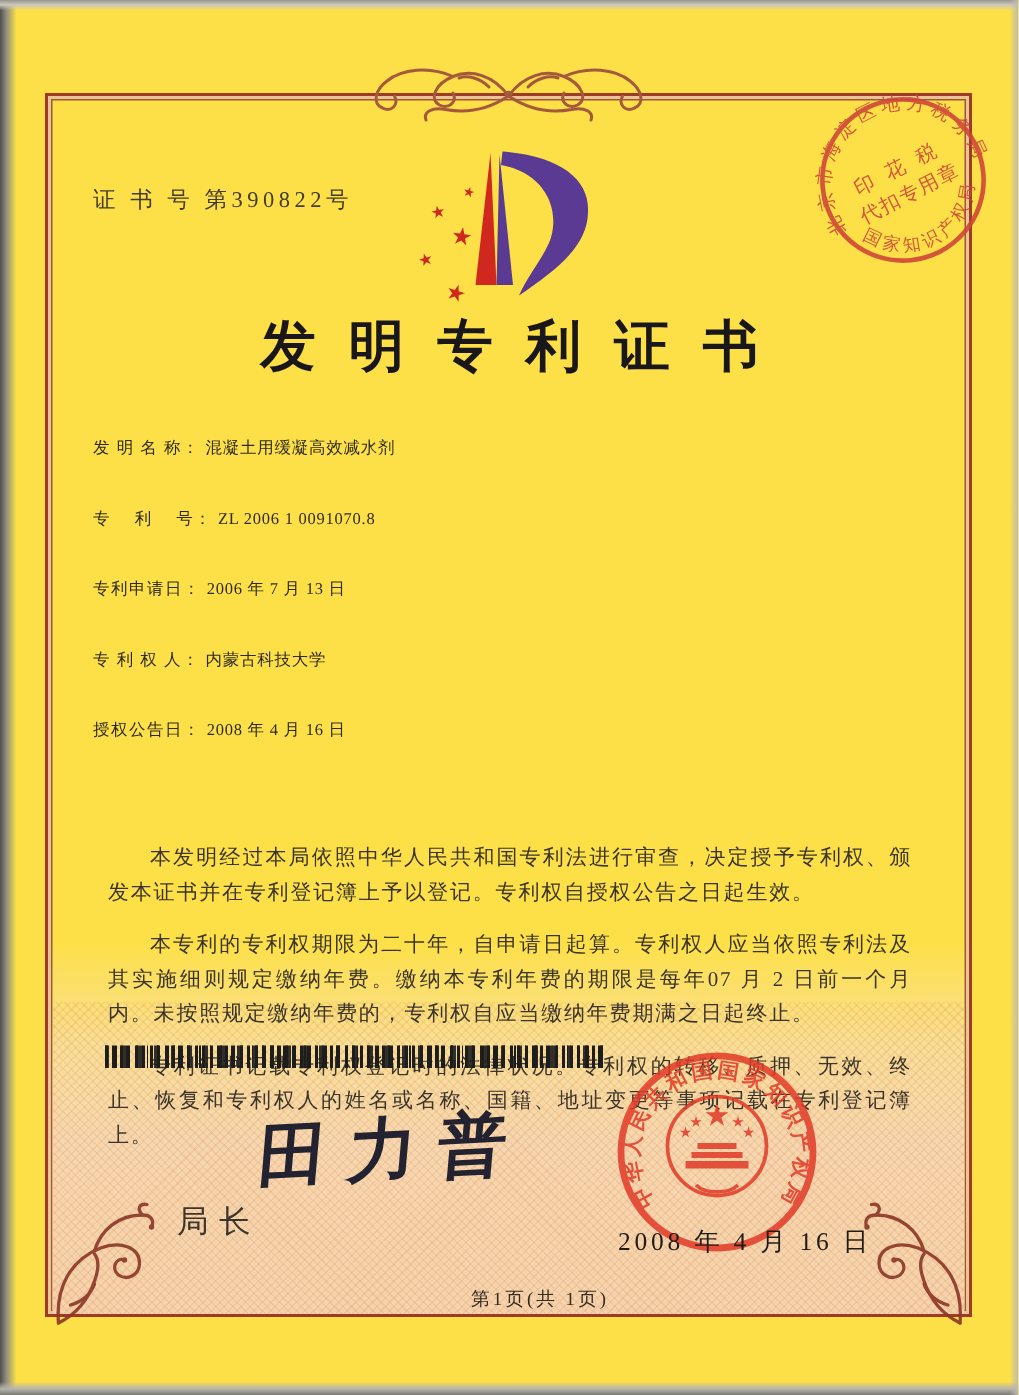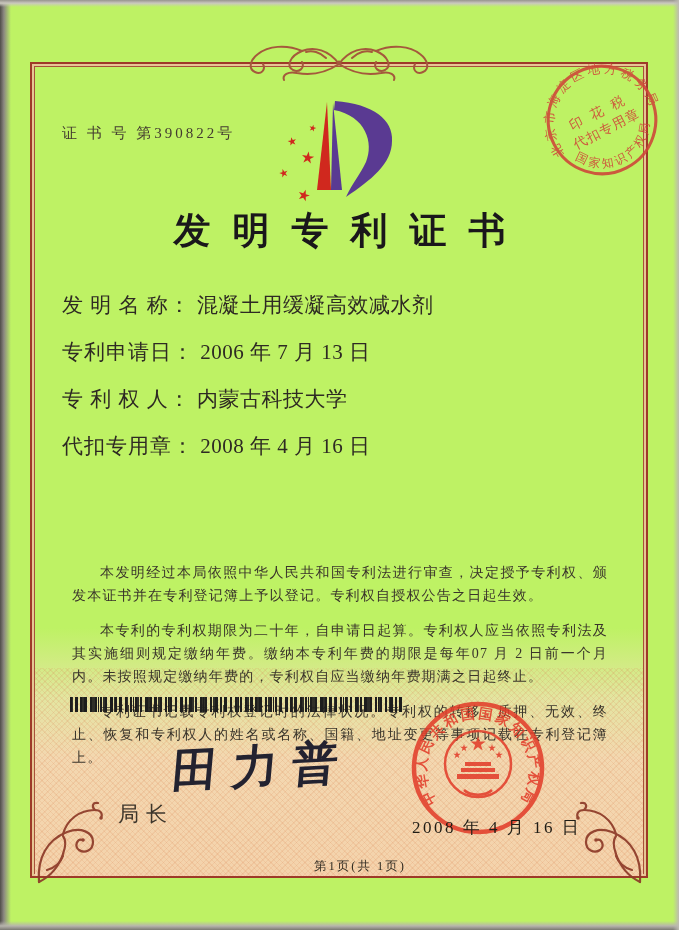--- a/index.html
+++ b/index.html
@@ -1,16 +1,16 @@
 <!DOCTYPE html>
 <html><head>
 <meta charset="utf-8">
 <style>
   html,body{margin:0;padding:0;background:#e9e7e1;}
-  #page{position:relative;width:679px;height:930px;background:#bef264;overflow:hidden;
+  #page{position:relative;width:679px;height:930px;background:#fde047;overflow:hidden;
         font-family:"Liberation Serif","DejaVu Serif",serif;color:#2f2b24;}
   
   .edge{position:absolute;pointer-events:none;}
   .edge-left{left:0;top:0;bottom:0;width:11px;background:linear-gradient(90deg,#504e49 0%,#8b8881 35%,rgba(247,244,234,0) 100%);}
   .edge-top{left:0;top:0;right:0;height:7px;background:linear-gradient(180deg,#96948d 0%,#cac7be 45%,rgba(247,244,234,0) 100%);}
   .edge-bottom{left:0;bottom:0;right:0;height:9px;background:linear-gradient(0deg,#7a7872 0%,#b7b4ac 45%,rgba(247,244,234,0) 100%);}
   .edge-right{top:0;bottom:0;right:0;width:6px;background:linear-gradient(270deg,#bdbab2,rgba(247,244,234,0));}
   
   .frame{position:absolute;left:30px;top:62px;width:618px;height:816px;box-sizing:border-box;
          border:2px solid #9d3a28;
@@ -20,21 +20,21 @@
     background:linear-gradient(to bottom,rgba(247,226,200,0) 0,rgba(247,222,193,.65) 70px,rgba(246,214,180,.95) 130px,rgba(245,210,173,.98) 100%);}
   .peach::after{content:"";position:absolute;inset:40px 0 0 0;
     background:
       repeating-linear-gradient(45deg,rgba(219,134,84,.16) 0 1px,transparent 1px 4px),
       repeating-linear-gradient(-45deg,rgba(219,134,84,.16) 0 1px,transparent 1px 4px);}
   .cert-no{position:absolute;left:62px;top:124px;font-size:15px;letter-spacing:3px;color:#433b30;}
   .logo{position:absolute;left:274px;top:98px;width:140px;height:110px;}
   .title{position:absolute;left:0;right:0;top:206px;text-align:center;font-size:37px;font-weight:700;
          letter-spacing:22px;text-indent:22px;color:#1a171b;}
   .fields{position:absolute;left:62px;top:291px;width:556px;}
-  .field-row{height:47px;font-size:21px;color:#2e2a23;}
+  .field-row{height:47px;font-size:11px;color:#2e2a23;}
   .field-row .lbl{white-space:pre;letter-spacing:1px;}
   .field-row .val{letter-spacing:.5px;}
   .body-text{position:absolute;left:60px;top:549px;width:560px;font-size:14px;line-height:23px;
              letter-spacing:1.2px;color:#3a342b;text-align:justify;}
   .body-text p{margin:12px;text-indent:2em;}
   .barcode{position:absolute;left:70px;top:697px;width:332px;height:15px;background-color:transparent;
     background-image:
       repeating-linear-gradient(90deg,#1d1d1d 0 2px,transparent 2px 5px),
       repeating-linear-gradient(90deg,#1d1d1d 0 1px,transparent 1px 7px),
       repeating-linear-gradient(90deg,rgba(29,29,29,.9) 0 3px,transparent 3px 11px);}
@@ -111,27 +111,30 @@
     <path d="M61,3 C100,6 119,22 118,43 C118,66 97,82 72,99 C79,84 86,77 92,64 C100,45 92,18 60,12 Z" fill="#5a3a92"></path>
   </svg>
 
   <div class="title">发明专利证书</div>
 
   <div class="fields">
     <div class="field-row">
       <span class="lbl">发 明 名 称： </span><span class="val">混凝土用缓凝高效减水剂</span>
     </div>
     <div class="field-row">
+      <span class="lbl">专　 利　 号： </span><span class="val">ZL 2006 1 0091070.8</span>
+    </div>
+    <div class="field-row">
       <span class="lbl">专利申请日： </span><span class="val">2006 年 7 月 13 日</span>
     </div>
     <div class="field-row">
       <span class="lbl">专 利 权 人： </span><span class="val">内蒙古科技大学</span>
     </div>
     <div class="field-row">
-      <span class="lbl">代扣专用章： </span><span class="val">2008 年 4 月 16 日</span>
+      <span class="lbl">授权公告日： </span><span class="val">2008 年 4 月 16 日</span>
     </div>
   </div>
 
   <div class="body-text">
     <p>本发明经过本局依照中华人民共和国专利法进行审查，决定授予专利权、颁发本证书并在专利登记簿上予以登记。专利权自授权公告之日起生效。</p>
     <p>本专利的专利权期限为二十年，自申请日起算。专利权人应当依照专利法及其实施细则规定缴纳年费。缴纳本专利年费的期限是每年07 月 2 日前一个月内。未按照规定缴纳年费的，专利权自应当缴纳年费期满之日起终止。</p>
     <p>专利证书记载专利权登记时的法律状况。专利权的转移、质押、无效、终止、恢复和专利权人的姓名或名称、国籍、地址变更等事项记载在专利登记簿上。</p>
   </div>
 
   <div class="barcode"></div>

